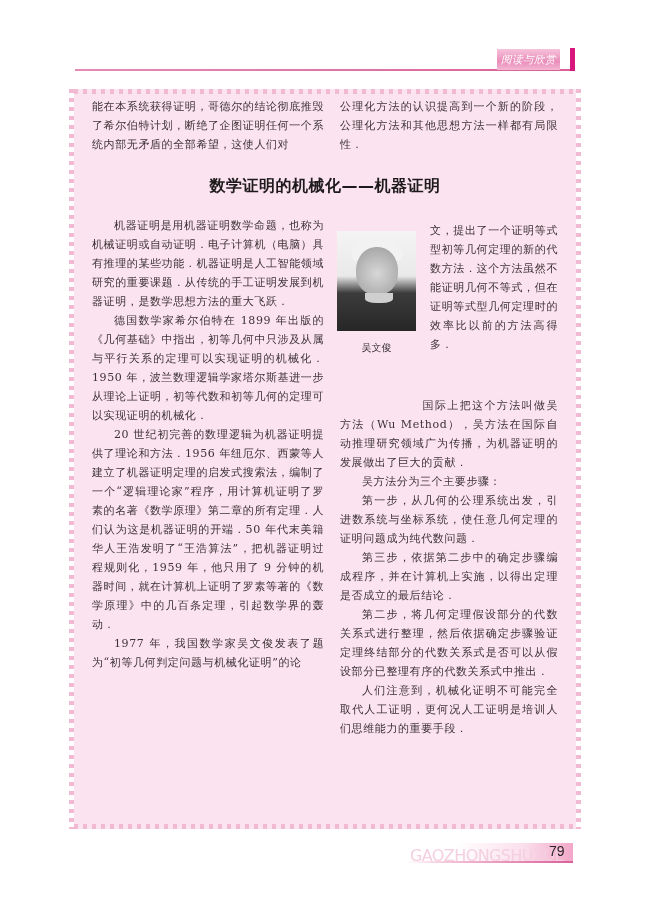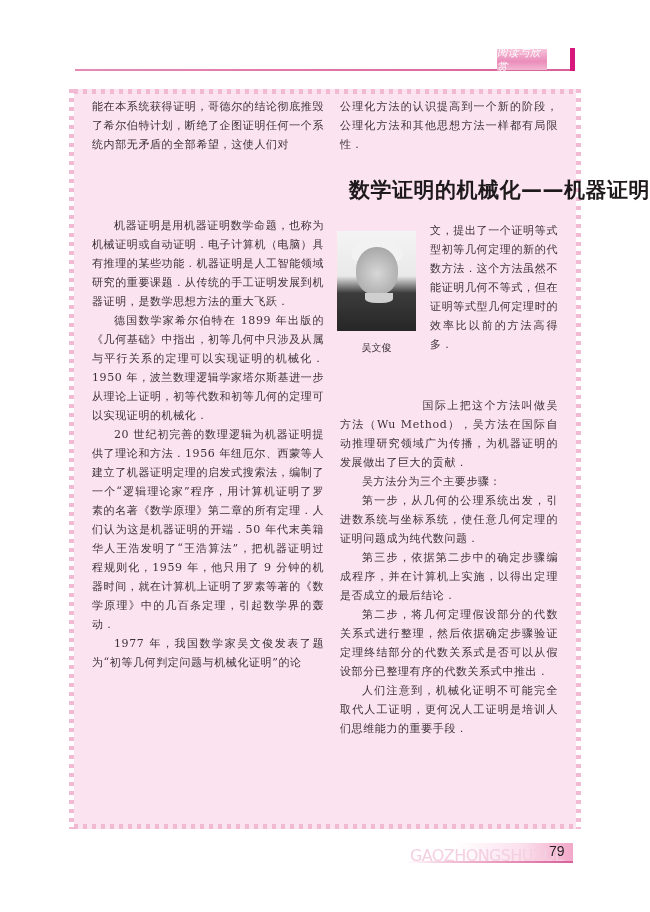--- a/index.html
+++ b/index.html
@@ -1,40 +1,40 @@
 <!DOCTYPE html>
 <html><head>
 <meta charset="utf-8">
 <style>
   html, body { margin:0; padding:0; }
   body { width:650px; height:912px; background:#ffffff; position:relative; overflow:hidden;
          font-family:"DejaVu Serif", serif; color:#3a2f33; }
   .hdr-line { position:absolute; left:75px; top:69px; width:497px; height:2px; background:linear-gradient(90deg,#e58bb5,#d9609a); }
-  .hdr-tab { position:absolute; left:497px; top:49px; width:50px; height:21px;
+  .hdr-tab { position:absolute; left:497px; top:49px; width:63px; height:21px;
              background:linear-gradient(180deg,#f6c2da 0%,#ea8dba 60%,#f3b7d3 100%);
              display:flex; align-items:center; justify-content:center; }
   .hdr-tab span { font-family:"DejaVu Sans", sans-serif; font-size:10.5px; font-style:italic; color:#ffffff; letter-spacing:0.5px; }
   .hdr-bar { position:absolute; left:570px; top:48px; width:5px; height:23px; background:#d8177c; }
 
   .panel { position:absolute; left:74px; top:89px; width:502px; height:740px; background:#fbe3ef; }
   .dots-top, .dots-bottom { position:absolute; left:74px; width:502px; height:5px;
      background-image:repeating-linear-gradient(90deg,#f1b9d2 0 4px, transparent 4px 9px); }
   .dots-top { top:89px; }
   .dots-bottom { top:824px; }
   .dots-left, .dots-right { position:absolute; top:89px; width:5px; height:740px;
      background-image:repeating-linear-gradient(180deg,#f1b9d2 0 4px, transparent 4px 9px); }
   .dots-left { left:69px; }
   .dots-right { left:576px; }
 
   .txt { position:absolute; font-size:11px; line-height:19px; text-align:justify; color:#3c3236; letter-spacing:0.6px; }
   .txt p { margin:0; }
   .ind { text-indent:2em; }
 
-  .title { position:absolute; left:0; top:176px; width:650px; text-align:right;
-           font-family:"DejaVu Sans", sans-serif; font-weight:bold; font-size:21px; color:#1e1a1c; letter-spacing:0.5px; }
+  .title { position:absolute; left:0; top:176px; width:650px; text-align:center;
+           font-family:"DejaVu Sans", sans-serif; font-weight:bold; font-size:16px; color:#1e1a1c; letter-spacing:0.5px; }
 
   .photo { position:absolute; left:337px; top:231px; width:79px; height:100px;
            background:radial-gradient(ellipse 28px 30px at 40px 40px,#e6e6e6 0%,#c8c8c8 55%,transparent 70%),
                       linear-gradient(180deg,#f4f4f4 0%,#e9e9e9 45%,#3c3c3c 62%,#262626 100%); }
   .photo .face { position:absolute; left:19px; top:16px; width:42px; height:48px; border-radius:48% 48% 45% 45%;
            background:radial-gradient(circle at 50% 55%,#d7d7d7,#9a9a9a); }
   .photo .hair { position:absolute; left:15px; top:10px; width:50px; height:22px; border-radius:50% 50% 30% 30%; background:#f2f2f2; }
   .photo .collar { position:absolute; left:28px; top:62px; width:28px; height:10px; background:#cfcfcf; border-radius:0 0 40% 40%; }
   .caption { position:absolute; left:337px; top:341px; width:79px; text-align:center; font-size:10px; color:#3c3236; }
 

